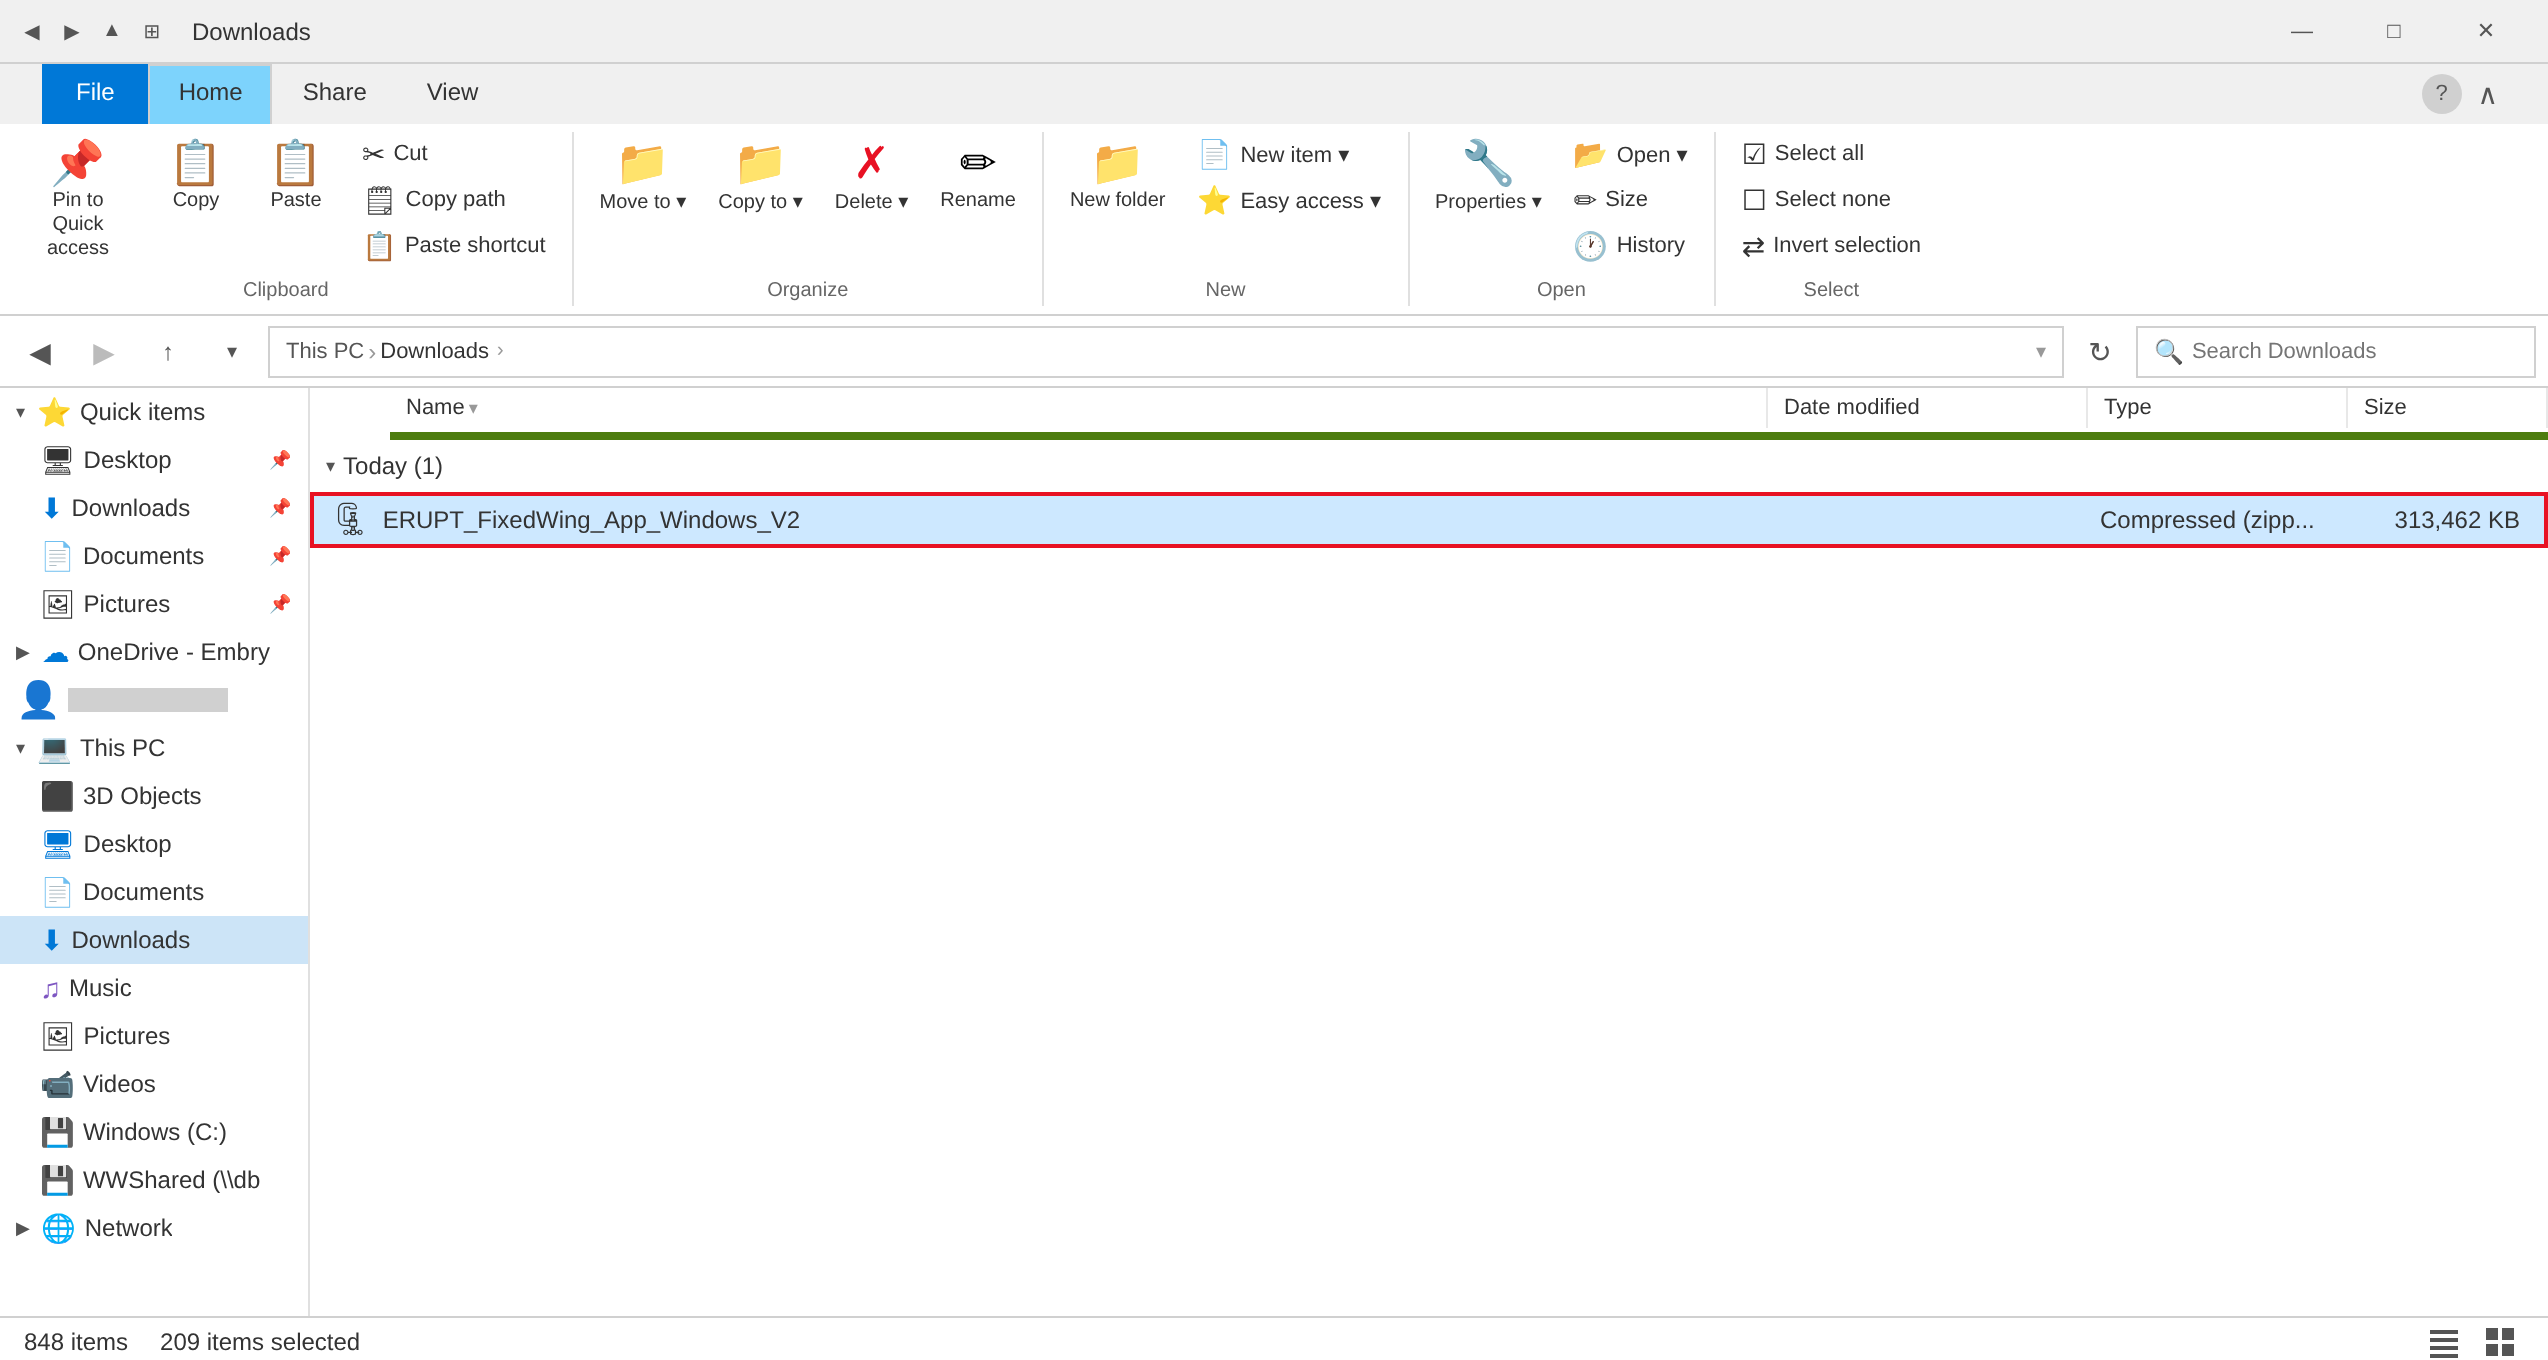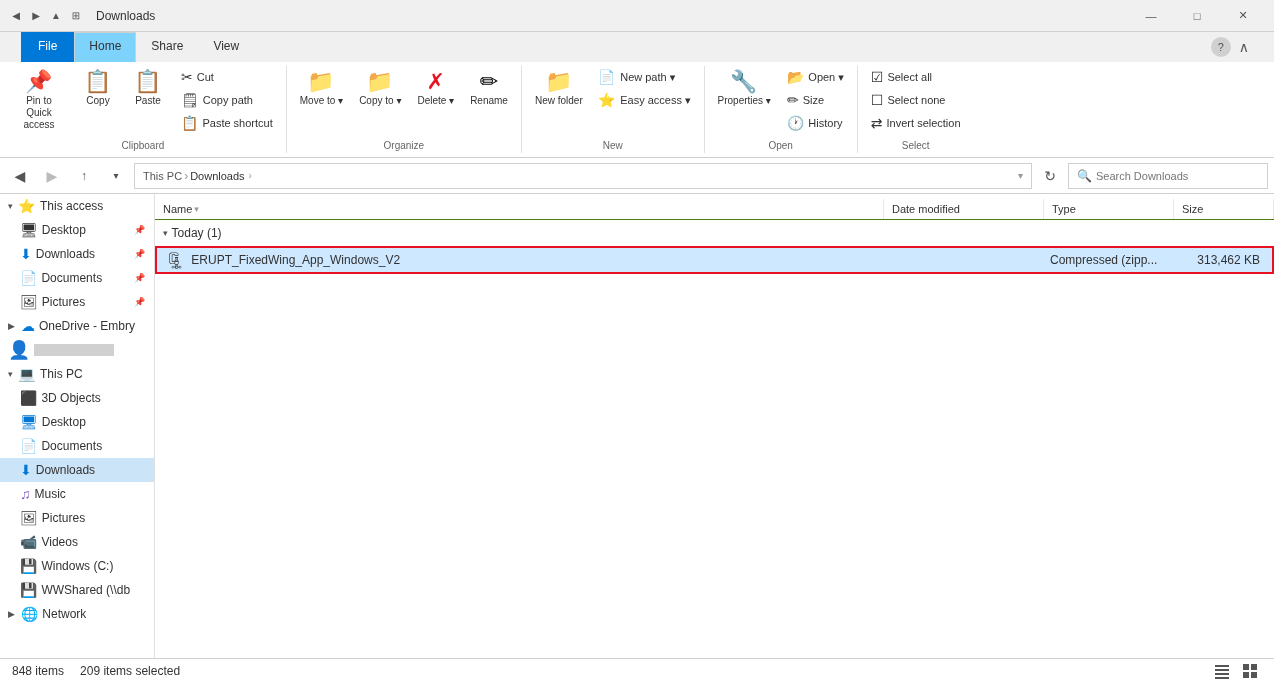--- a/index.html
+++ b/index.html
@@ -91,22 +91,22 @@
     .sidebar-item.selected { background: #cce4f7; }
     .sidebar-item .icon { font-size: 14px; flex-shrink: 0; }
     .sidebar-item .label { white-space: nowrap; overflow: hidden; text-overflow: ellipsis; }
     .sidebar-item.indent1 { padding-left: 20px; }
     .sidebar-pin { font-size: 9px; color: #999; margin-left: auto; flex-shrink: 0; }
     .sidebar-expander { font-size: 9px; color: #555; flex-shrink: 0; margin-right: 2px; }
 
     
     .file-area { flex: 1; background: white; overflow: auto; position: relative; }
     .file-list-header {
-      display: flex; align-items: flex-end; border-bottom: 1px solid #4d7c0f;
-      background: white; height: 26px; position: sticky; top: 0; z-index: 1;
+      display: flex; align-items: flex-start; border-bottom: 4px solid #4d7c0f;
+      background: white; height: 26px; position: sticky; top: 0; z-index: 1; margin-left: 40px;
     }
     .col-header {
       padding: 4px 8px; font-size: 11px; color: #333; cursor: pointer;
       border-right: 1px solid #e8e8e8; display: flex; align-items: center; gap: 2px;
     }
     .col-name { flex: 1; min-width: 200px; }
     .col-date { width: 160px; }
     .col-type { width: 130px; }
     .col-size { width: 100px; }
     .sort-arrow { font-size: 9px; color: #999; }
@@ -234,21 +234,21 @@
 
   <div class="ribbon-group">
     <div class="ribbon-group-content">
       <div class="ribbon-btn">
         <div class="icon" style="font-size:22px;">📁</div>
         <div class="label">New folder</div>
       </div>
       <div class="ribbon-col">
         <div class="ribbon-btn-sm">
           <span class="icon-sm">📄</span>
-          <span>New path ▾</span>
+          <span>New item ▾</span>
         </div>
         <div class="ribbon-btn-sm">
           <span class="icon-sm">⭐</span>
           <span>Easy access ▾</span>
         </div>
       </div>
     </div>
     <div class="ribbon-group-label">New</div>
   </div>
 
@@ -318,21 +318,21 @@
 </div>
 
 <div style="display:flex; height: calc(680px - 32px - 30px - 94px - 36px - 24px);">
 
   <div class="sidebar">
     <div class="sidebar-scroll-wrapper">
 
       <div class="sidebar-item">
         <span class="sidebar-expander">▾</span>
         <span class="icon" style="color:#f5a623;">⭐</span>
-        <span class="label">This access</span>
+        <span class="label">Quick items</span>
       </div>
       <div class="sidebar-item indent1">
         <span class="icon">🖥</span>
         <span class="label">Desktop</span>
         <span class="sidebar-pin">📌</span>
       </div>
       <div class="sidebar-item indent1">
         <span class="icon" style="color:#0078d7;">⬇</span>
         <span class="label">Downloads</span>
         <span class="sidebar-pin">📌</span>

